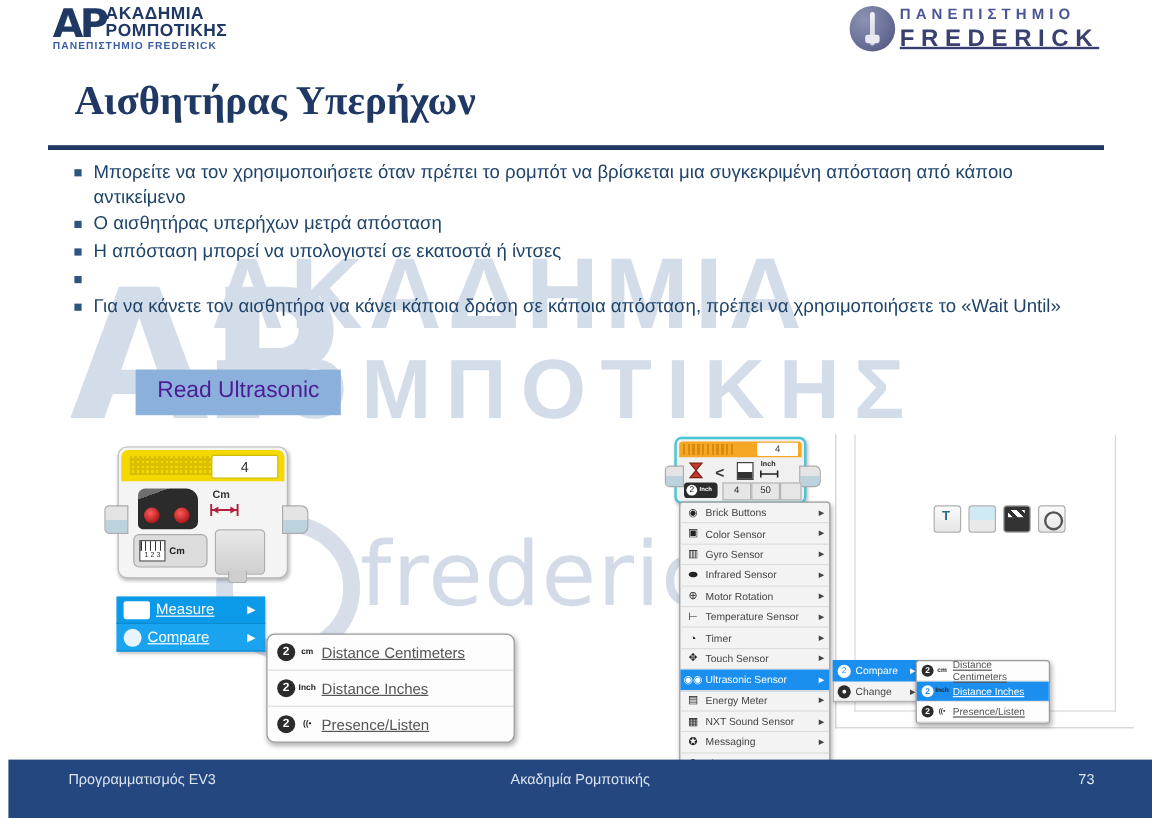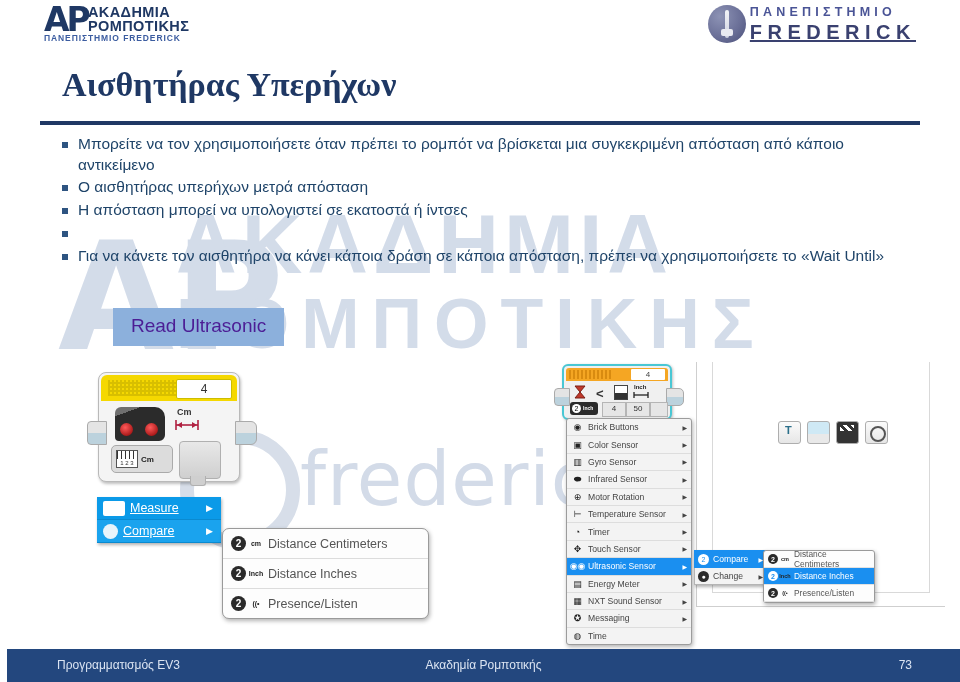--- a/index.html
+++ b/index.html
@@ -188,21 +188,21 @@
     display:flex;align-items:center;height:29px;padding:0 10px 0 8px;
     border-bottom:1px solid #dcdcdc;color:#555;font-size:12.5px;
   }
   .smi:last-child{border-bottom:none;}
   .smi-2{
     width:15px;height:15px;border-radius:50%;flex:0 0 auto;
     background:#2b2b2b;color:#fff;font-size:10px;font-weight:bold;
     display:flex;align-items:center;justify-content:center;
   }
   .smi-u{width:20px;flex:0 0 auto;text-align:center;font-size:7px;font-weight:bold;color:#222;}
-  .smi-lbl{margin-left:2px;}
+  .smi-lbl{margin-left:2px;text-decoration:underline;}
 
   
   .waitblk{
     position:absolute;left:562px;top:364px;width:106px;height:52px;
     background:#f0f0f0;border:2px solid #49c7d4;border-radius:6px;z-index:4;
     box-shadow:1px 1px 3px rgba(0,0,0,.25);
   }
   .w-head{position:absolute;left:2px;top:2px;right:2px;height:13px;background:#f5a623;border-radius:3px 3px 0 0;}
   .w-dots{position:absolute;left:3px;top:2px;width:42px;height:9px;
     background:repeating-linear-gradient(90deg,#d98b10 0 2px,transparent 2px 4px);}
@@ -274,21 +274,21 @@
 
   .sm-right{left:763px;top:550px;width:110px;border-radius:3px;}
   .sm-right .smi{height:16px;font-size:8.4px;padding:0 5px 0 4px;border-bottom:1px solid #e2e2e2;}
   .sm-right .smi.sel{background:#1a8ff0;color:#fff;}
   .sm-right .smi-2{width:10px;height:10px;font-size:7px;}
   .sm-right .smi.sel .smi-2{background:#fff;color:#1a8ff0;}
   .sm-right .smi-u{width:14px;font-size:5.5px;}
 
   
   .footer{
-    position:absolute;left:7px;bottom:0;width:953px;height:33px;background:#23477e;z-index:6;
+    position:absolute;left:7px;bottom:0;width:953px;height:49px;background:#23477e;z-index:6;
   }
   .footer-inner{position:relative;width:100%;height:100%;}
   .f-left{position:absolute;left:50px;top:9px;font-size:12px;color:#dbe4f2;}
   .f-mid{position:absolute;left:0;right:0;top:9px;text-align:center;font-size:12px;color:#dbe4f2;}
   .f-right{position:absolute;right:48px;top:9px;font-size:12px;color:#dbe4f2;}
 </style>
 </head>
 <body>
 
 <div id="slide">

